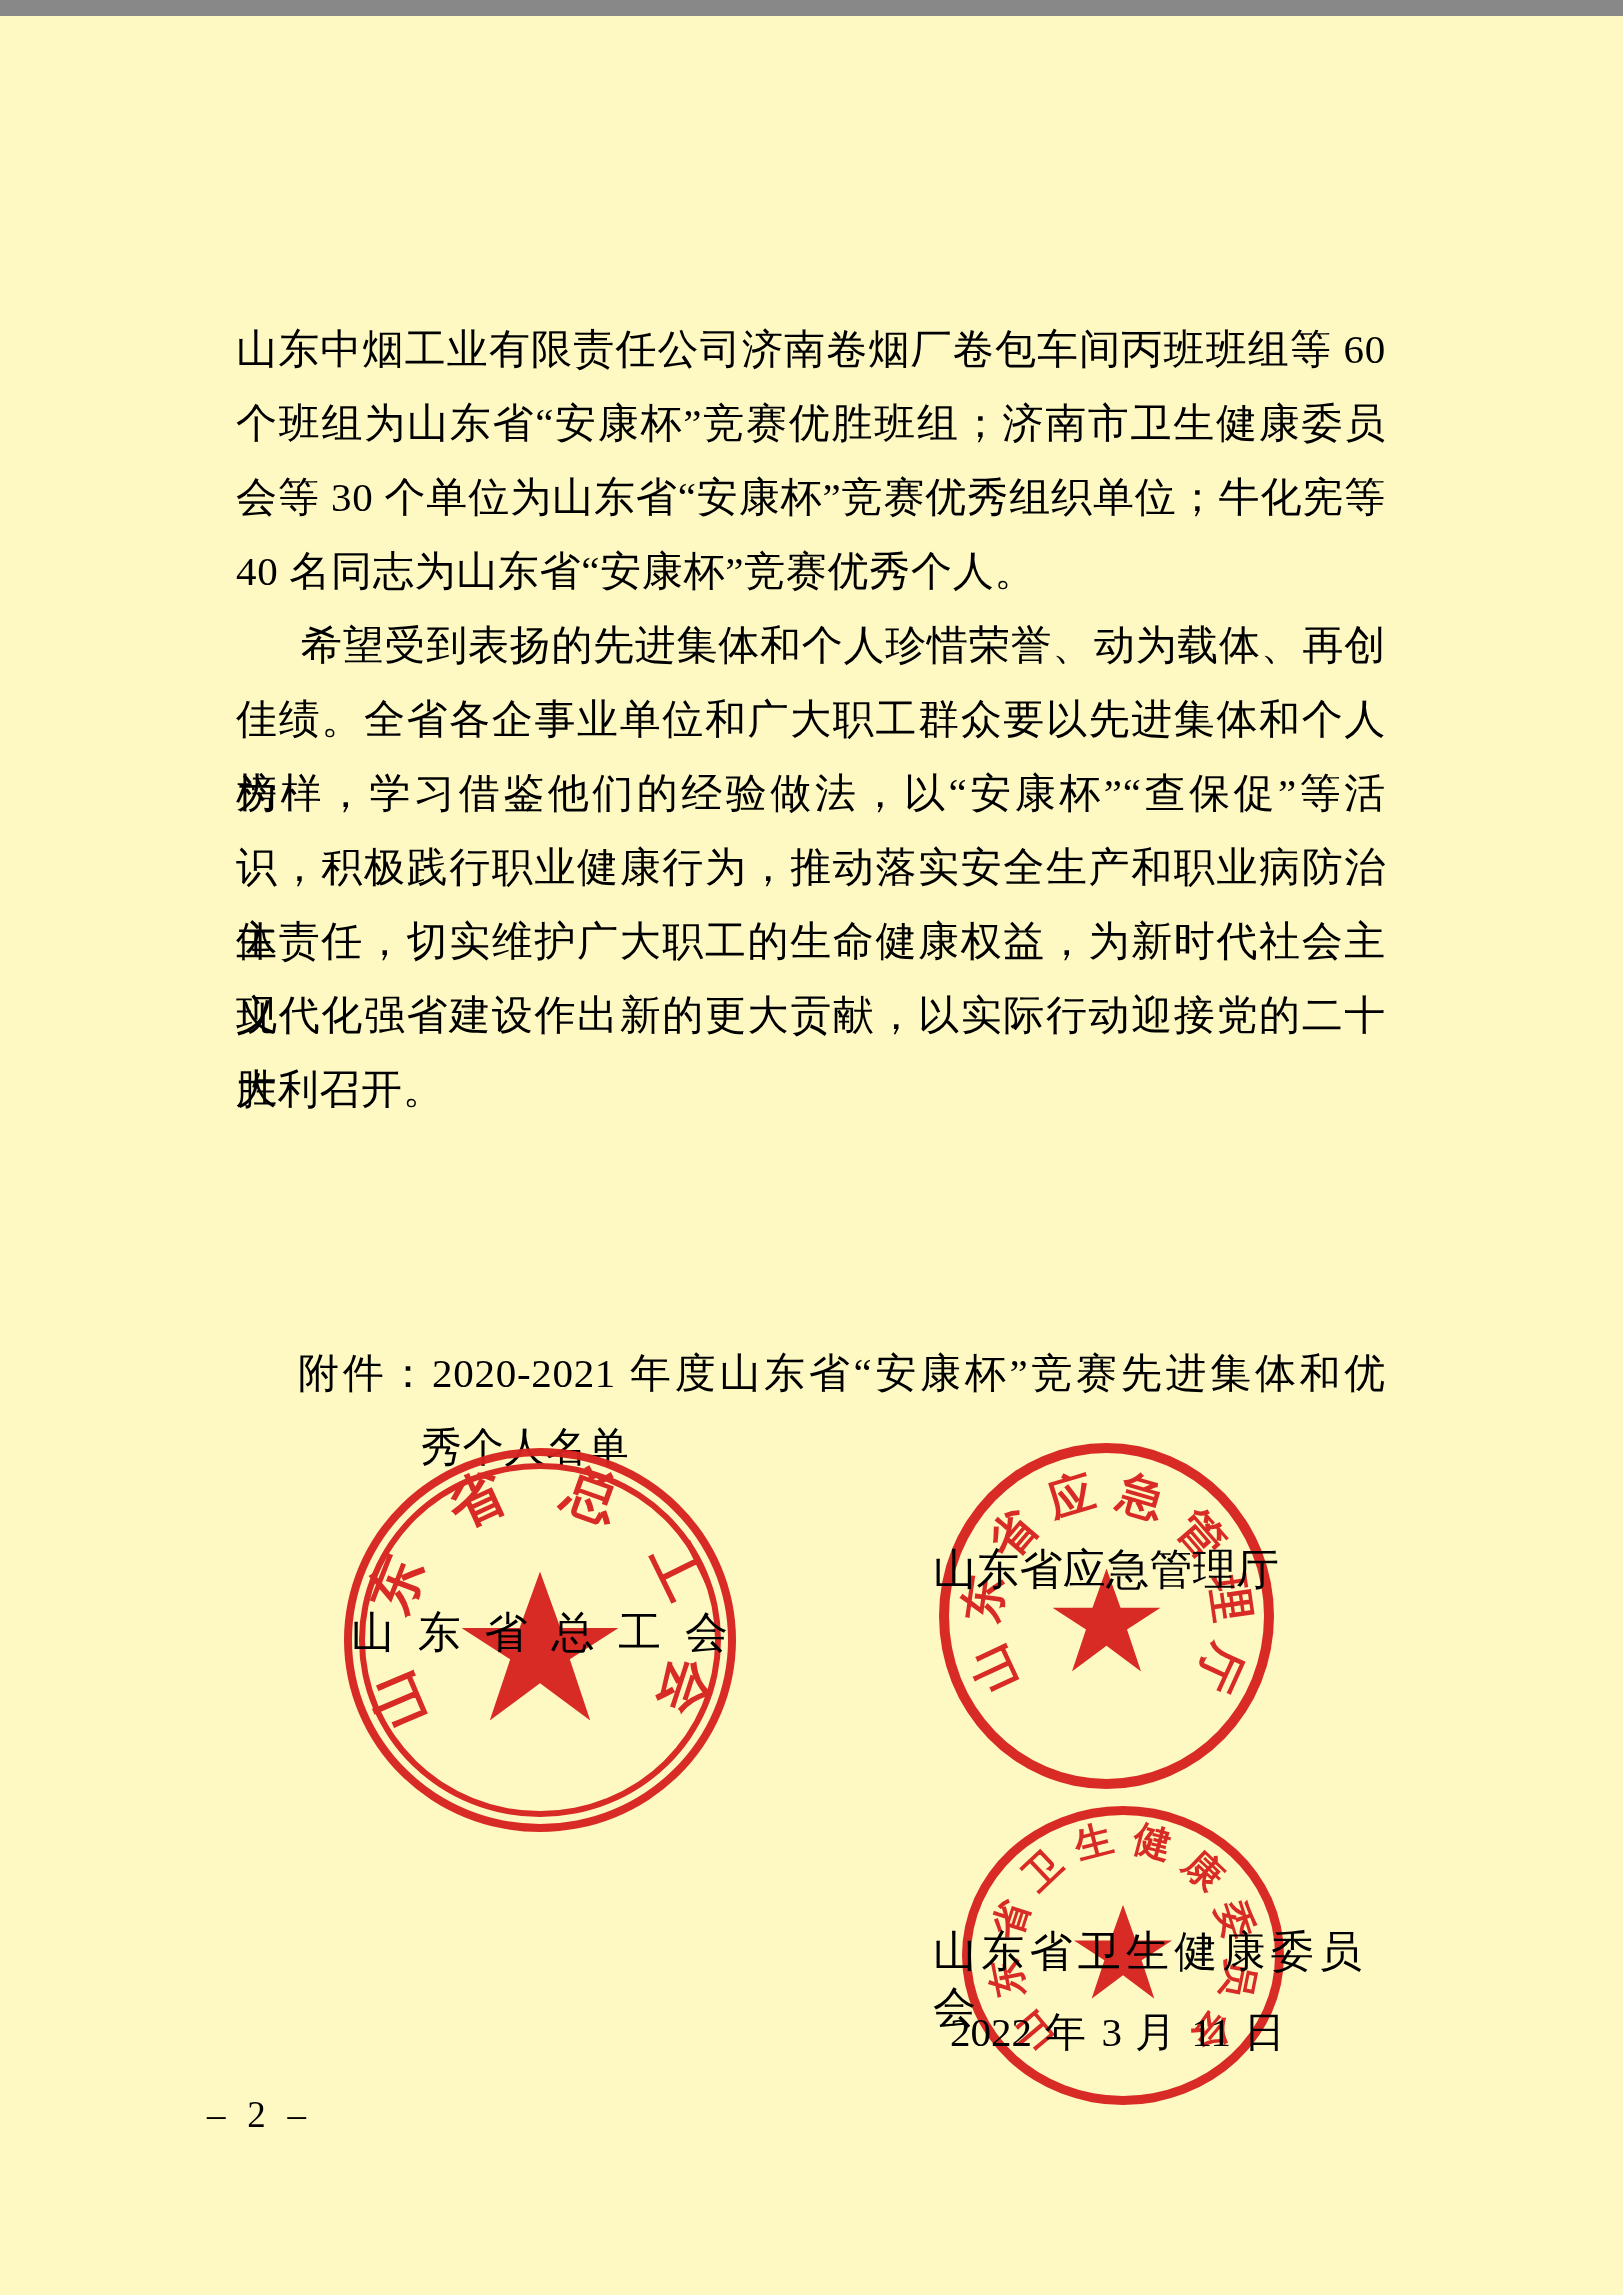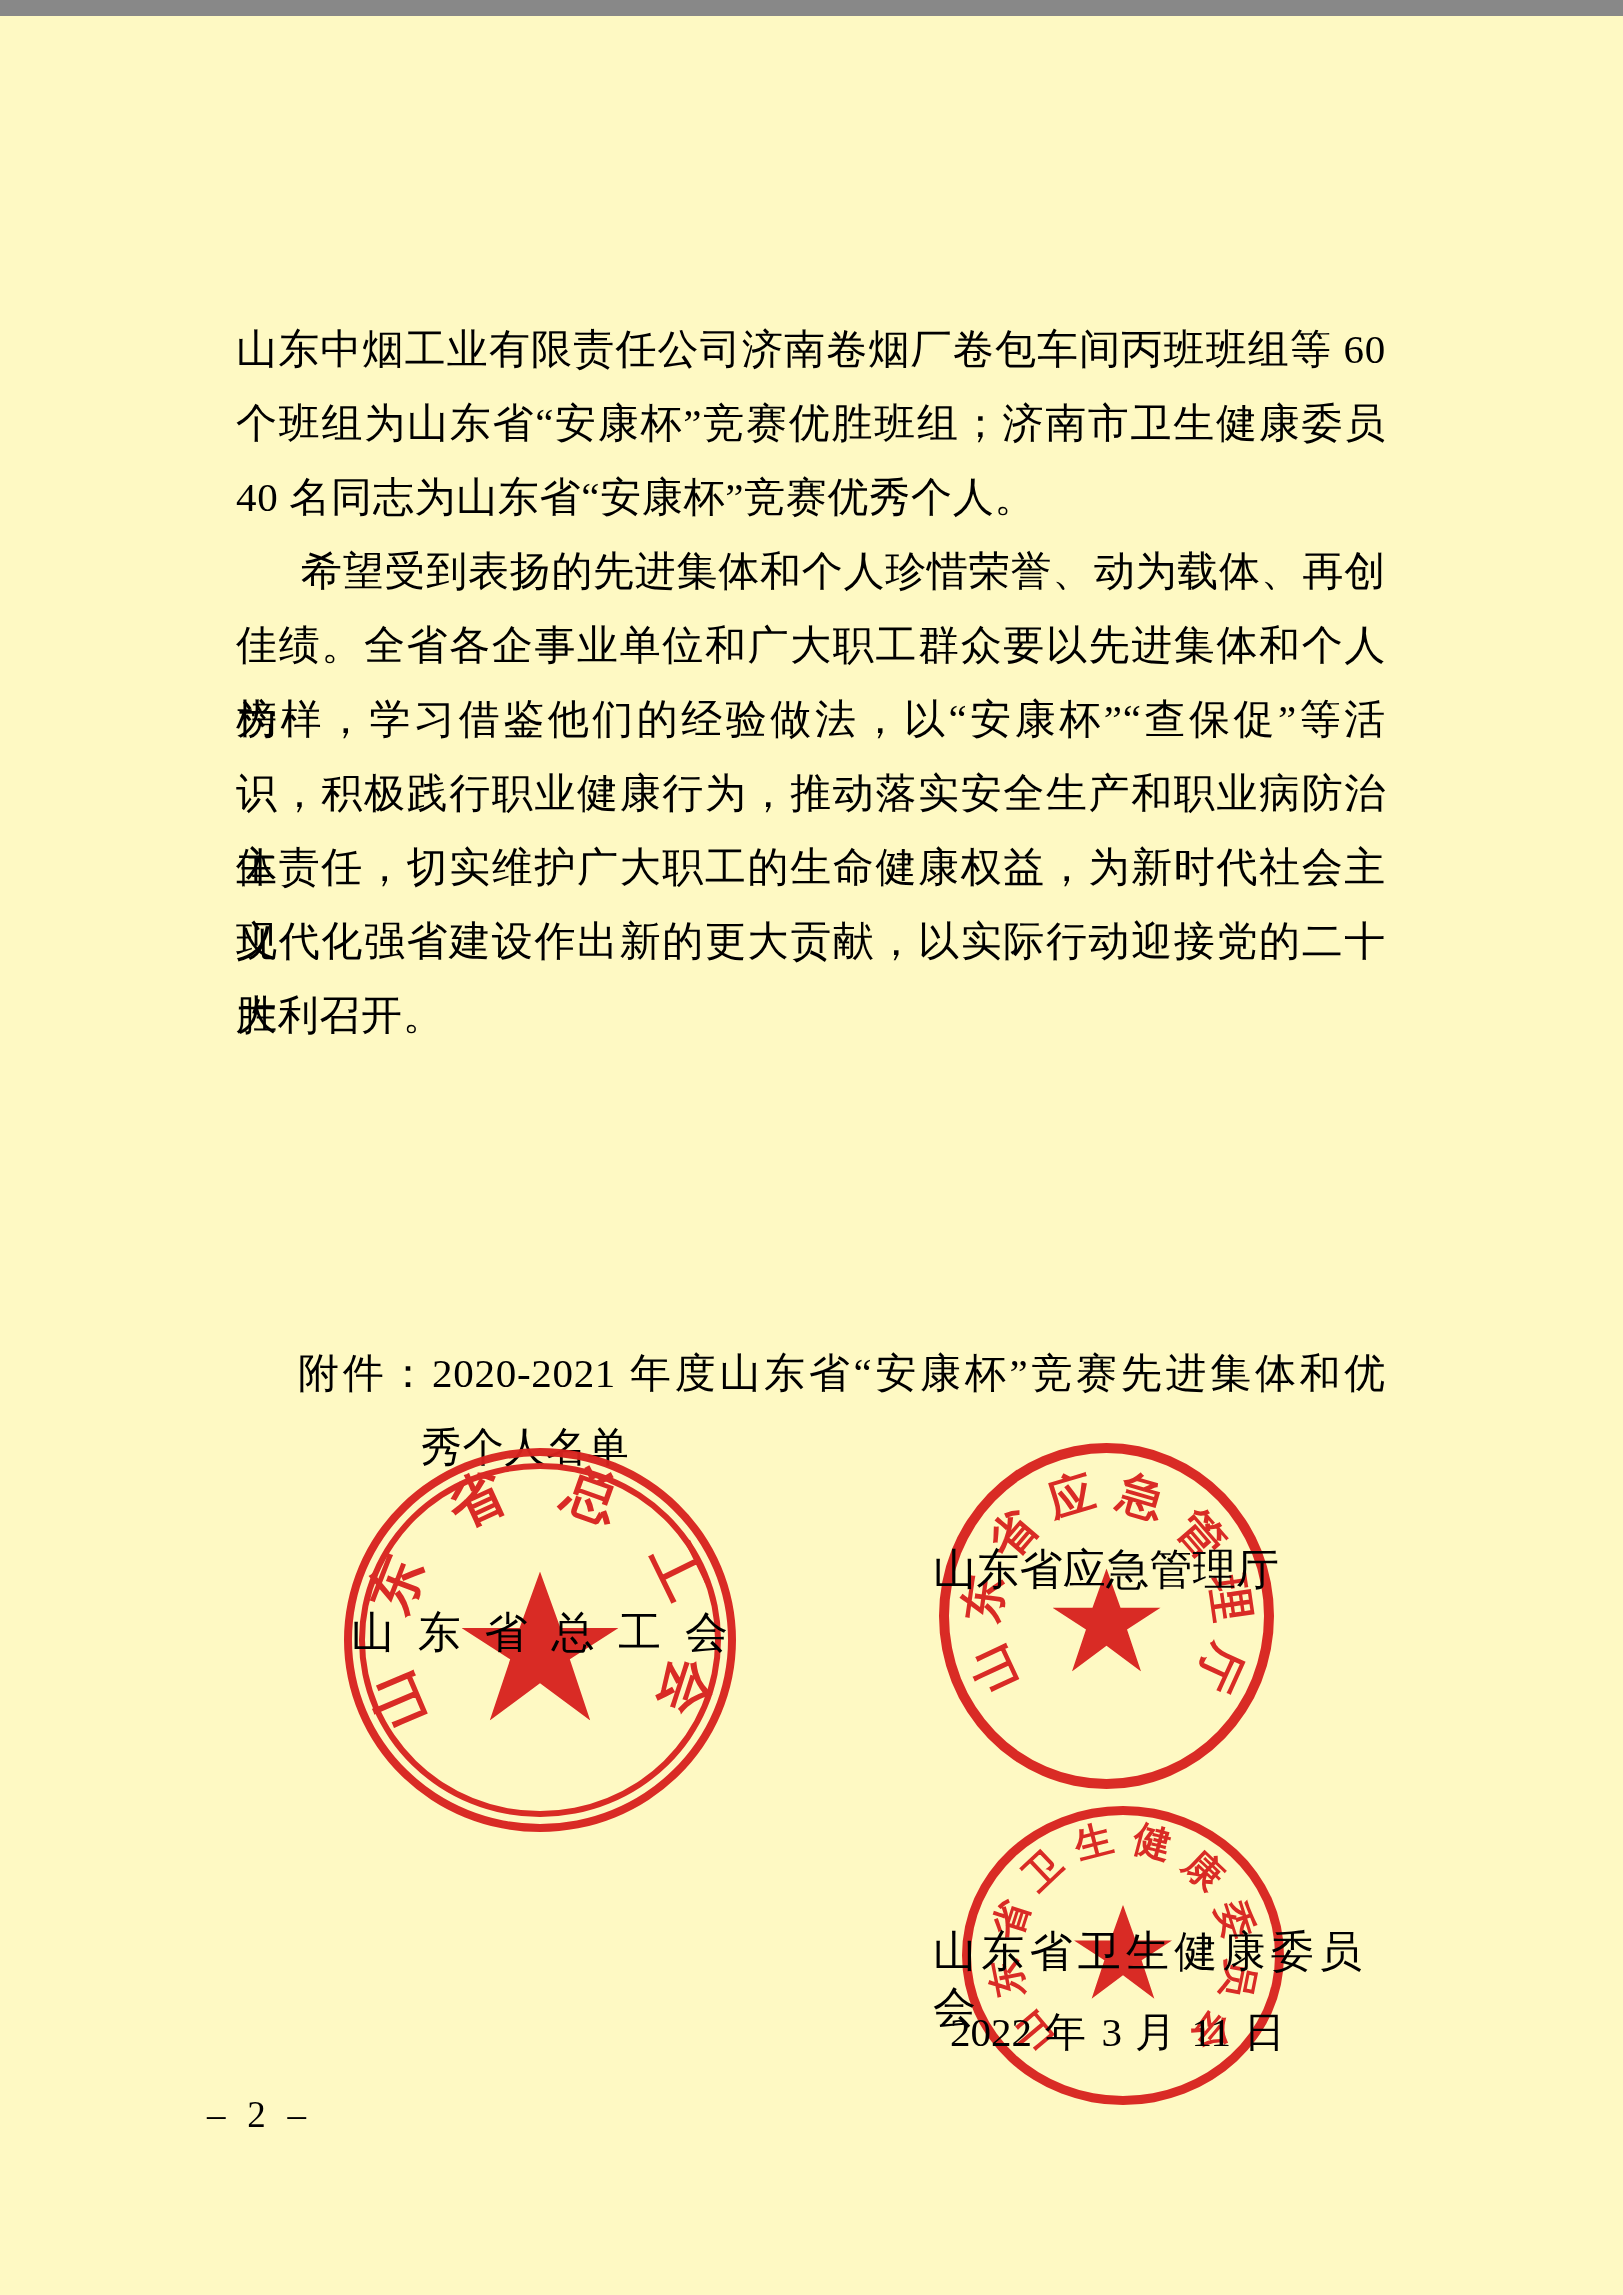--- a/index.html
+++ b/index.html
@@ -74,20 +74,21 @@
 </style>
 </head>
 <body>
 
 <div id="page">
 
   <div id="body-text" class="textblock">
     <div>
         <div class="tline just">山东中烟工业有限责任公司济南卷烟厂卷包车间丙班班组等 60</div>
         <div class="tline just">个班组为山东省“安康杯”竞赛优胜班组；济南市卫生健康委员</div>
+        <div class="tline just">会等 30 个单位为山东省“安康杯”竞赛优秀组织单位；牛化宪等</div>
         <div class="tline">40 名同志为山东省“安康杯”竞赛优秀个人。</div>
       </div>
     <div>
         <div class="tline just" style="padding-left: 65px;">希望受到表扬的先进集体和个人珍惜荣誉、动为载体、再创</div>
         <div class="tline just">佳绩。全省各企事业单位和广大职工群众要以先进集体和个人为</div>
         <div class="tline just">榜样，学习借鉴他们的经验做法，以“安康杯”“查保促”等活</div>
         <div class="tline just">识，积极践行职业健康行为，推动落实安全生产和职业病防治主</div>
         <div class="tline just">体责任，切实维护广大职工的生命健康权益，为新时代社会主义</div>
         <div class="tline just">现代化强省建设作出新的更大贡献，以实际行动迎接党的二十大</div>
         <div class="tline">胜利召开。</div>

